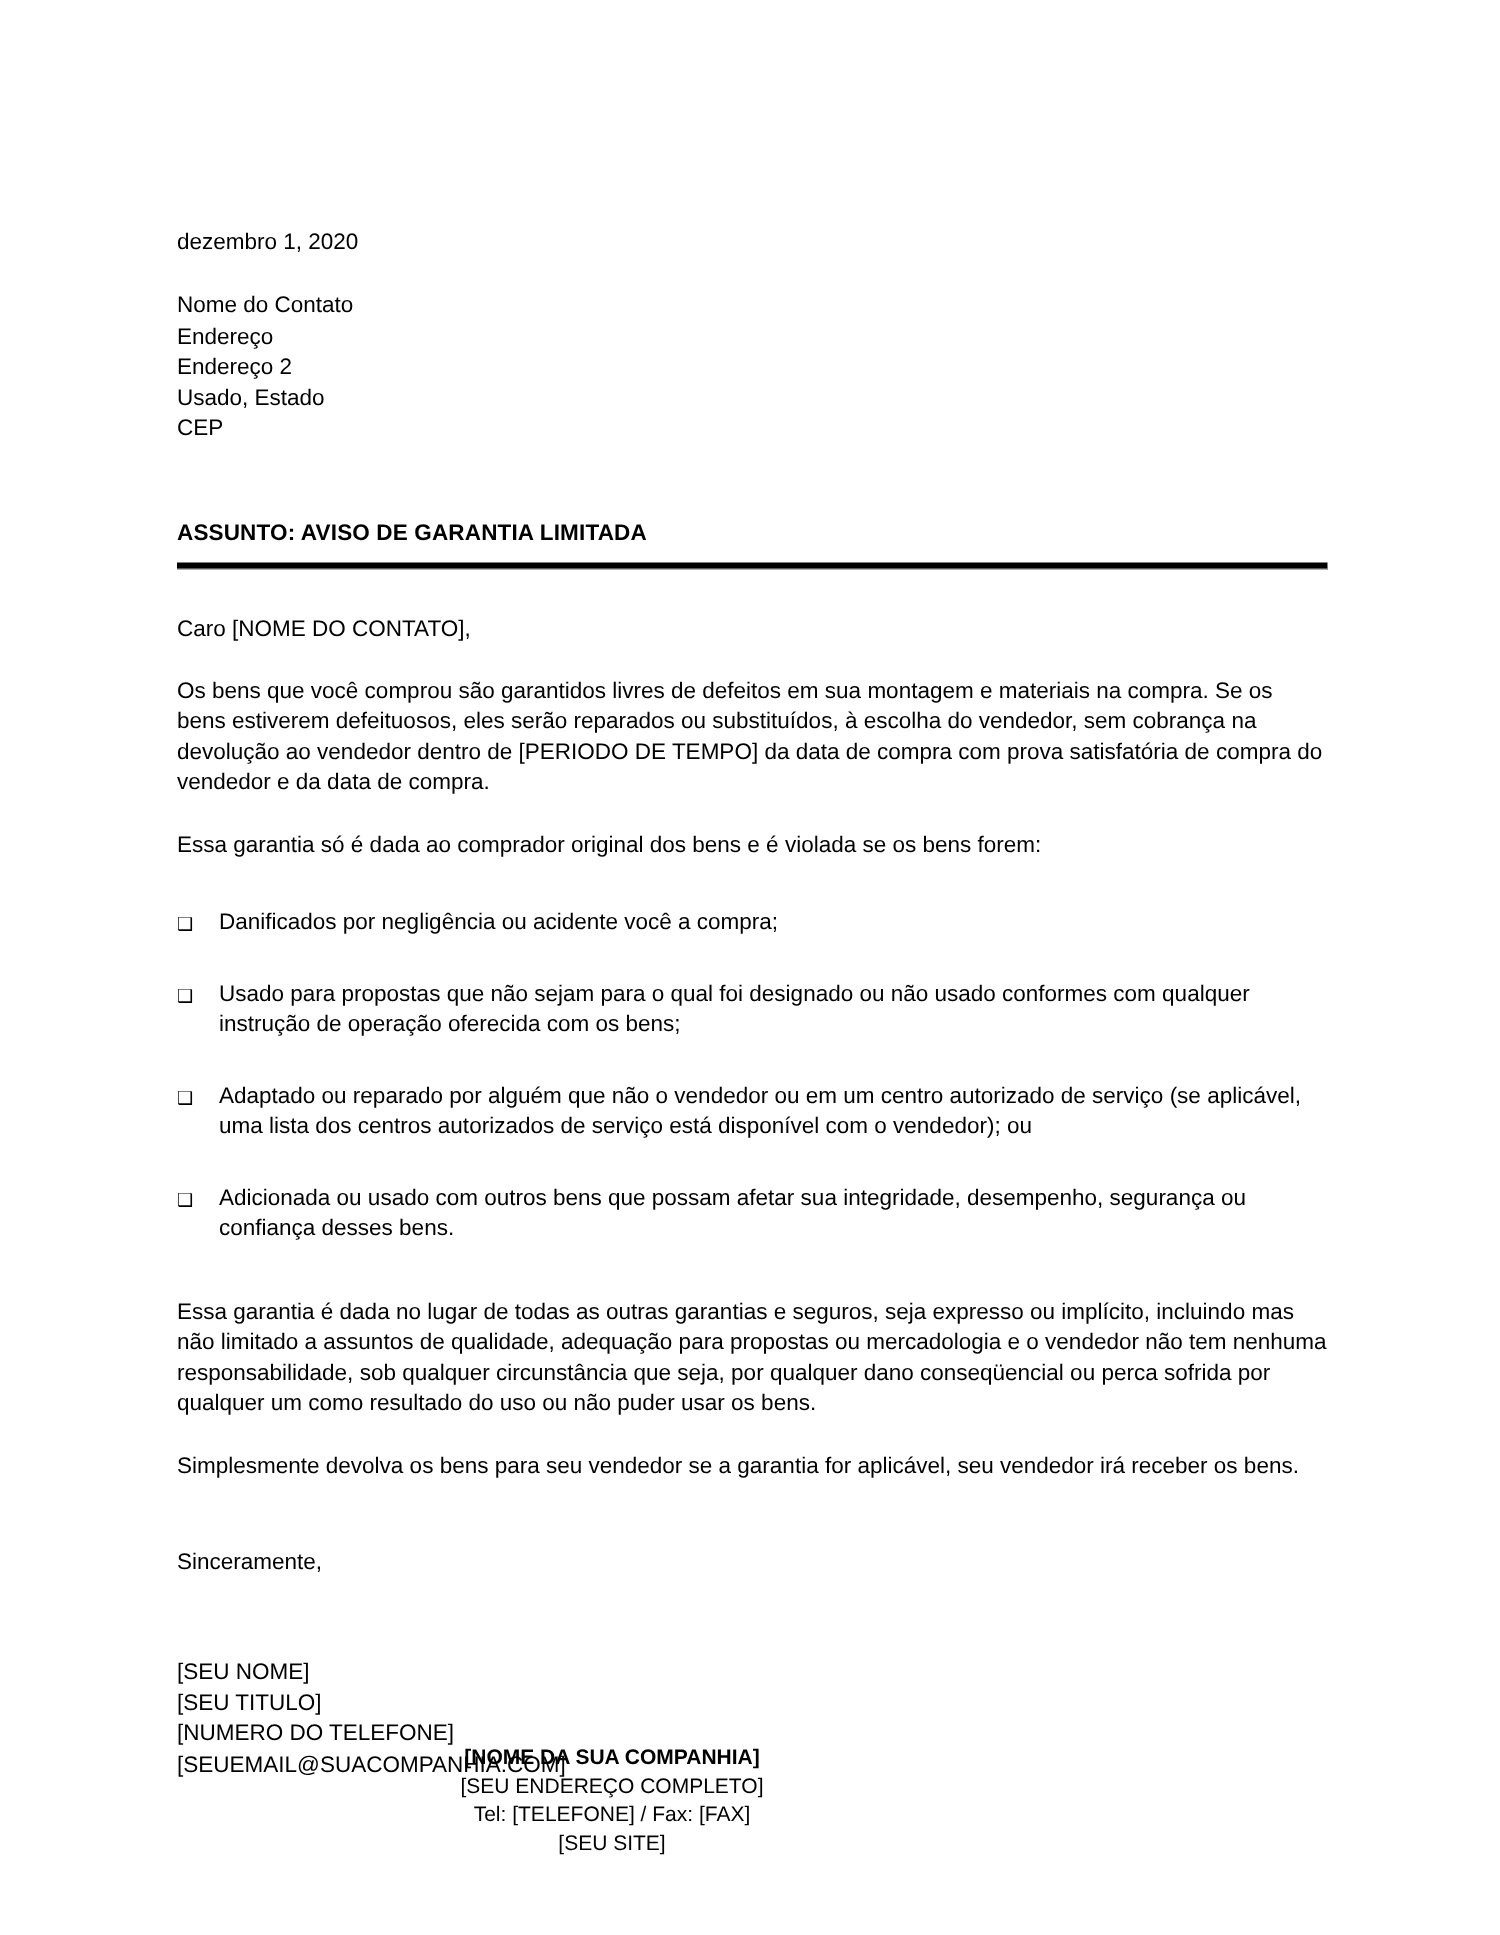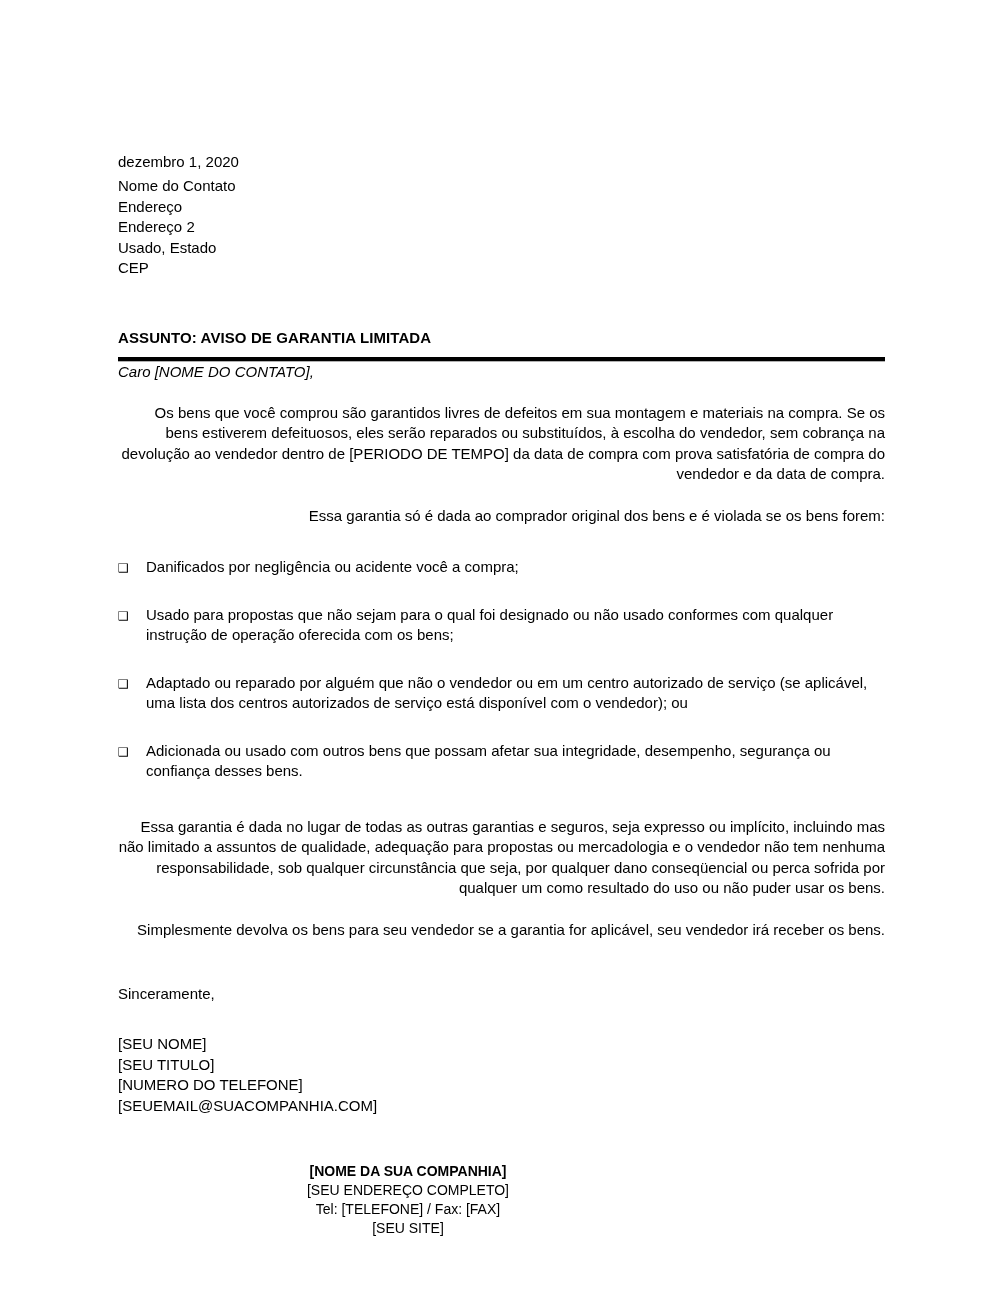--- a/index.html
+++ b/index.html
@@ -24,21 +24,21 @@
     padding: 152px 105px 0 118px;
   }
   .content {
     width: 767px;
   }
   .letter-date {
     font-size: 15px;
     line-height: 20px;
   }
   .address-block {
-    margin-top: 4px;
+    margin-top: 22px;
     font-size: 15px;
     line-height: 20.5px;
   }
   .address-line {
     display: block;
   }
   .subject-line {
     margin-top: 49px;
     font-size: 15px;
     font-weight: bold;
@@ -46,29 +46,29 @@
     letter-spacing: 0.1px;
   }
   .subject-rule {
     margin-top: 9px;
     width: 767px;
     height: 4px;
     background: #000000;
     border-bottom: 1px solid #b0b0b0;
   }
   .salutation {
+    margin-top: 30px;
     font-size: 15px;
     line-height: 20px;
-    font-style: italic;
   }
   .body-para {
     margin-top: 21px;
     font-size: 15px;
     line-height: 20.5px;
-    text-align: right;
+    text-align: left;
   }
   .bullet-list {
     margin: 0;
     padding: 0;
     list-style: none;
   }
   .bullet-item {
     position: relative;
     margin-top: 27px;
     padding-left: 28px;
@@ -88,21 +88,21 @@
   }
   .list-gap {
     height: 14px;
   }
   .closing {
     margin-top: 44px;
     font-size: 15px;
     line-height: 20px;
   }
   .signature-block {
-    margin-top: 30px;
+    margin-top: 53px;
     font-size: 15px;
     line-height: 20.5px;
   }
   .signature-line {
     display: block;
   }
   .footer {
     position: absolute;
     left: 0;
     right: 0;

